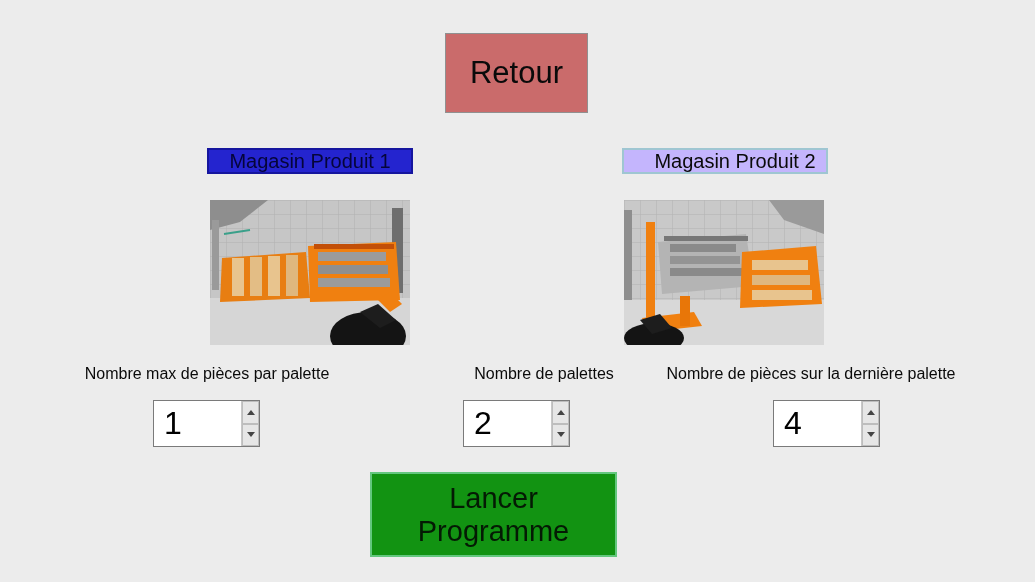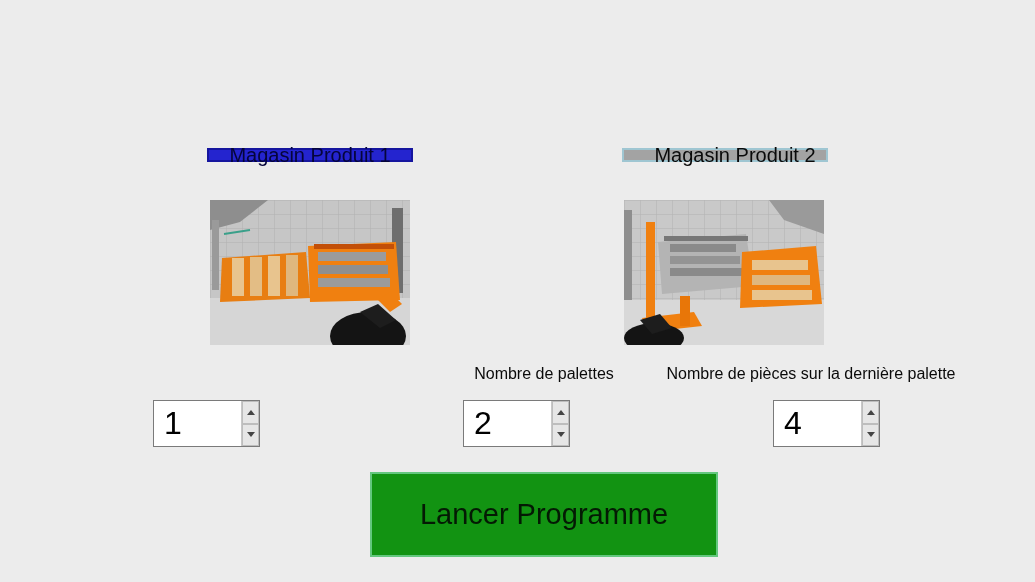--- a/index.html
+++ b/index.html
@@ -28,34 +28,34 @@
     color:#0a0a0a;
     display:flex; align-items:center; justify-content:center;
     cursor:pointer;
     box-sizing:border-box;
   }
 
   
   .magasin-label{
     position:absolute;
     top:148px;
-    width:206px; height:14px;
+    width:206px; height:26px;
     display:flex; align-items:center; justify-content:center;
     font-size:20px;
     box-sizing:border-box;
   }
   .magasin-label.m1{
     left:207px;
     background:#2424cf;
     border:2px solid #15159e;
     color:#05053a;
   }
   .magasin-label.m2{
     left:622px;
-    background:#a3a3a3;
+    background:#c4b5fd;
     border:2px solid #9fc6d2;
     color:#0a0a0a;
     padding-left:20px;
   }
 
   
   .preview{
     position:absolute;
     top:200px;
     width:200px; height:145px;
@@ -122,36 +122,37 @@
     width:0; height:0;
     border-left:4px solid transparent;
     border-right:4px solid transparent;
     border-top:5px solid #444;
   }
 
   
   .lancer-btn{
     position:absolute;
     left:370px; top:472px;
-    width:348px; height:85px;
+    width:247px; height:85px;
     background:#129312;
     border:2px solid #63c77e;
     font-family:"Liberation Sans", sans-serif;
     font-size:29px;
     color:#041a04;
     display:flex; align-items:center; justify-content:center;
     cursor:pointer;
     box-sizing:border-box;
   }
 </style>
 </head>
 <body>
 
 <div class="stage">
 
+  <button class="retour-btn">Retour</button>
 
   <div class="magasin-label m1">Magasin Produit 1</div>
 
   <div class="magasin-label m2">Magasin Produit 2</div>
 
   <div class="preview p1">
     <svg width="200" height="145" viewBox="0 0 200 145">
       <defs>
         <pattern id="grid1" width="16" height="14" patternUnits="userSpaceOnUse">
           <path d="M16 0H0V14" fill="none" stroke="#b0b0b0" stroke-width="1"></path>
@@ -210,20 +211,21 @@
       <polygon points="118,52 192,46 198,104 116,108" fill="#f08010"></polygon>
       <rect x="128" y="60" width="56" height="10" fill="#e8c48e"></rect>
       <rect x="128" y="75" width="58" height="10" fill="#dfb77e"></rect>
       <rect x="128" y="90" width="60" height="10" fill="#e8c48e"></rect>
 
       <ellipse cx="30" cy="138" rx="30" ry="15" fill="#141414"></ellipse>
       <polygon points="16,120 36,114 48,128 28,134" fill="#1d1d1d"></polygon>
     </svg>
   </div>
 
+  <div class="field-label f1">Nombre max de pièces par palette</div>
   <div class="field-label f2">Nombre de palettes</div>
   <div class="field-label f3">Nombre de pièces sur la dernière palette</div>
 
   <div class="spinner s1">
     <div class="spinner-value">1</div>
     <div class="spinner-buttons">
       <button class="spin">
         <span class="tri-up"></span>
       </button>
       <button class="spin">

